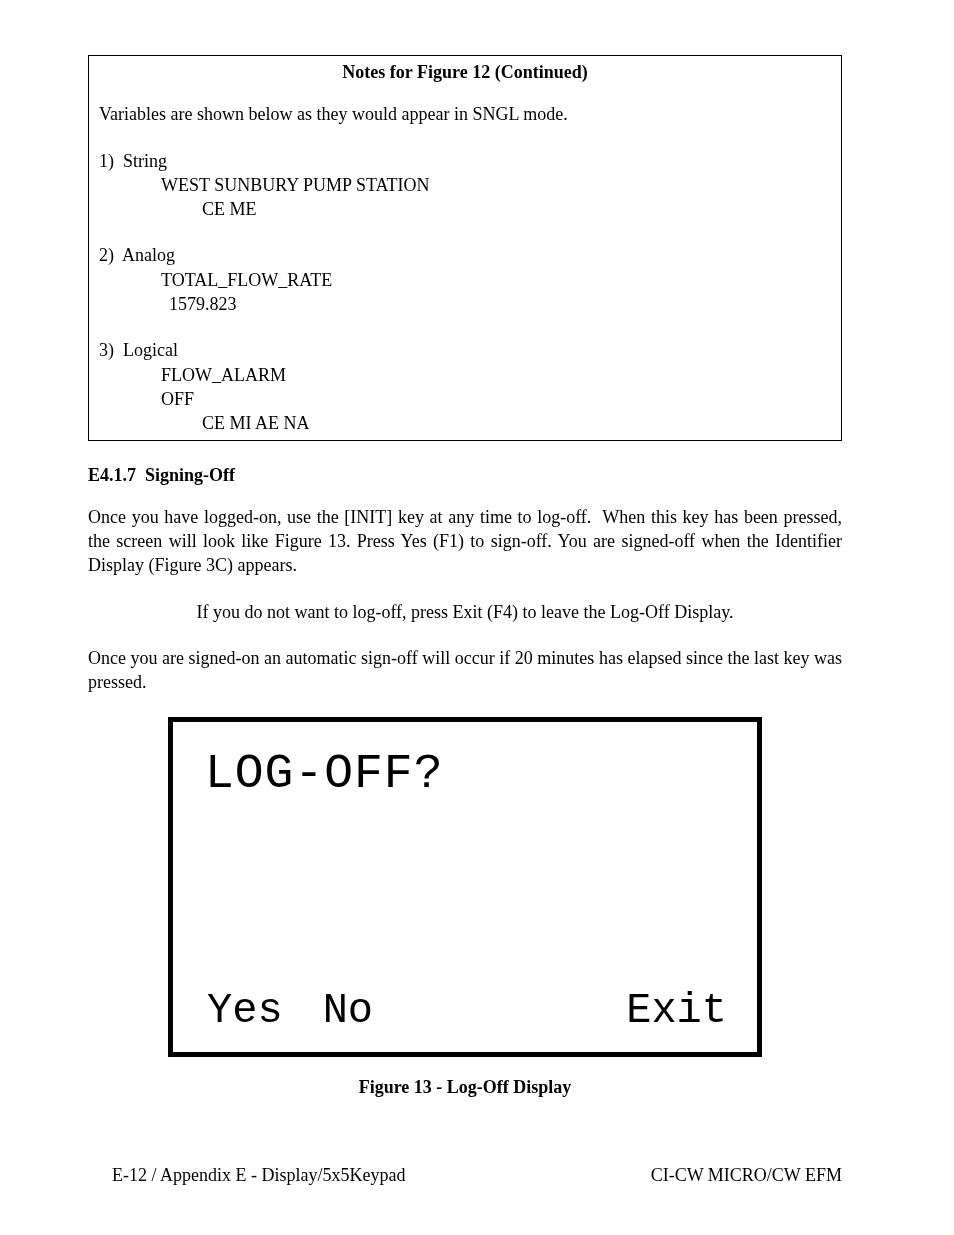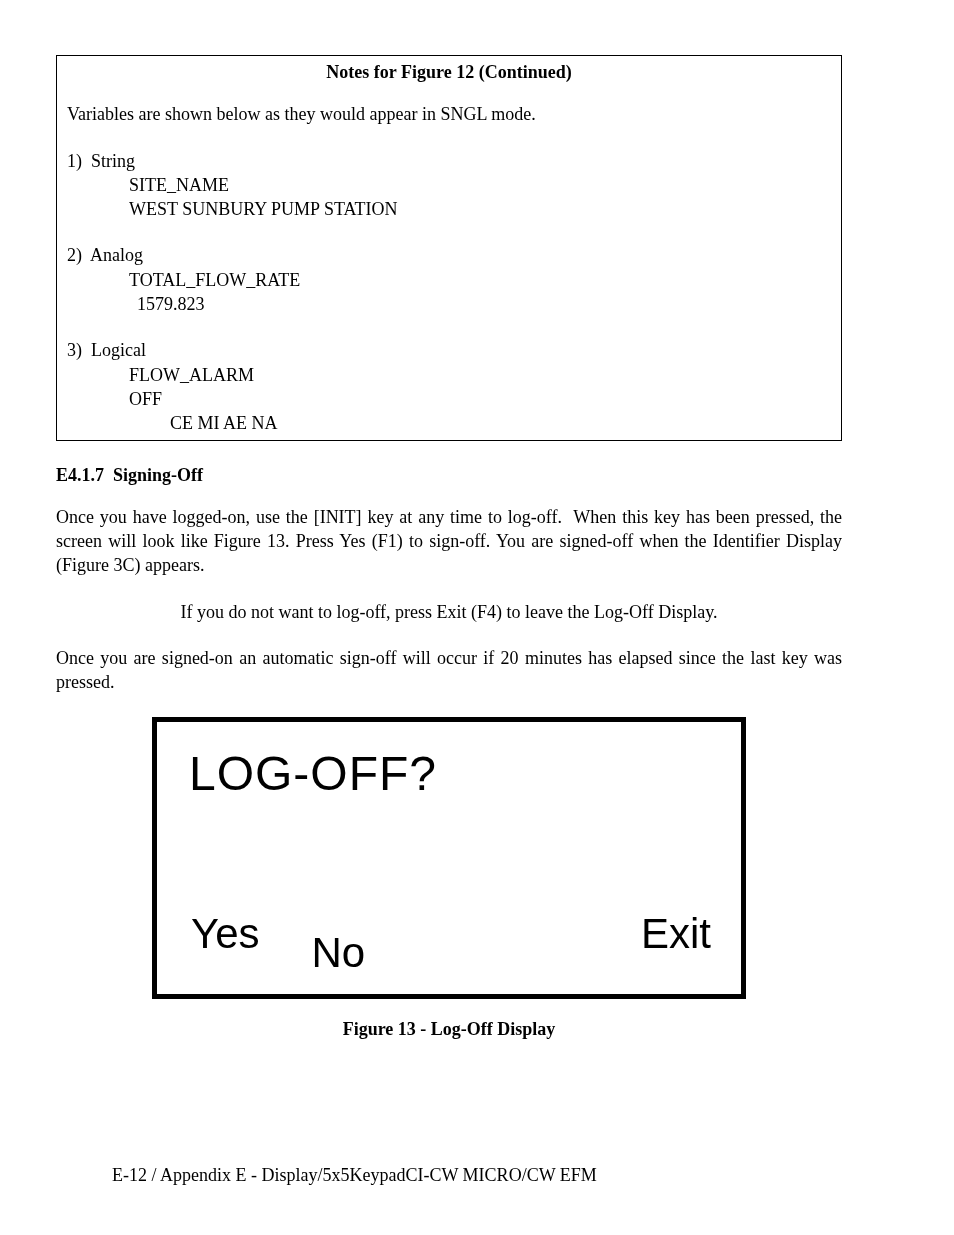--- a/index.html
+++ b/index.html
@@ -10,21 +10,21 @@
       color: #000;
       background: #fff;
       margin: 0;
       padding: 0;
       width: 954px;
       height: 1235px;
       position: relative;
       box-sizing: border-box;
     }
     .page {
-      padding: 55px 112px 0 56px;
+      padding: 55px 112px 0 88px;
       box-sizing: border-box;
     }
     .notes-box {
       border: 1.5px solid #000;
       padding: 4px 10px 4px 10px;
       margin-bottom: 20px;
     }
     .notes-title {
       text-align: center;
       font-weight: bold;
@@ -46,77 +46,78 @@
     .section-heading {
       font-weight: bold;
       margin: 22px 0 18px 0;
     }
     .para {
       text-align: justify;
       margin: 12px 0 22px 0;
     }
     .display-figure {
       width: 594px;
-      height: 282px;
+      height: 340px;
       border: 5px solid #000;
       margin: 18px auto 18px auto;
       box-sizing: border-box;
       position: relative;
-      font-family: Liberation Sans, sans-serif;
+      font-family: Liberation Mono, monospace;
     }
     .display-top {
       position: absolute;
       top: 20px;
       left: 32px;
       font-size: 48px;
       letter-spacing: 1px;
     }
     .display-bottom {
       position: absolute;
       bottom: 12px;
       left: 0;
       right: 0;
       display: flex;
       font-size: 42px;
       padding: 0 30px 0 34px;
     }
-    .display-bottom .yes { flex: 0 0 auto; margin-right: 52px; }
-    .display-bottom .no  { flex: 0 0 auto; margin-top: 19px; }
+    .display-bottom .yes { flex: 0 0 auto; margin-right: 40px; }
+    .display-bottom .no  { flex: 0 0 auto; }
     .display-bottom .spacer { flex: 1 1 auto; }
     .display-bottom .exit { flex: 0 0 auto; }
     .figure-caption {
       text-align: center;
       font-weight: bold;
       margin: 8px 0 0 0;
     }
     .footer {
       position: absolute;
       bottom: 48px;
       left: 112px;
       right: 112px;
       display: flex;
+      justify-content: space-between;
       font-size: 18px;
     }
   </style>
 </head>
 <body>
 
 <div class="page">
 
   <div class="notes-box">
     <p class="notes-title">Notes for Figure 12 (Continued)</p>
     <p class="notes-intro">Variables are shown below as they would appear in SNGL mode.</p>
 
     <div class="var-block">
       <div class="var-line1">
         <span>1)</span>&nbsp;
         <span>String</span>
       </div>
-      <div class="var-line2">SITE_NAME</div>
       <div class="var-line2">WEST SUNBURY PUMP STATION</div>
+      <div class="var-line4">CE ME</div>
     </div>
 
     <div class="var-block">
       <div class="var-line1">
         <span>2)</span>&nbsp;
         <span>Analog</span>
       </div>
       <div class="var-line2">TOTAL_FLOW_RATE</div>
       <div class="var-line3b">1579.823</div>
     </div>

